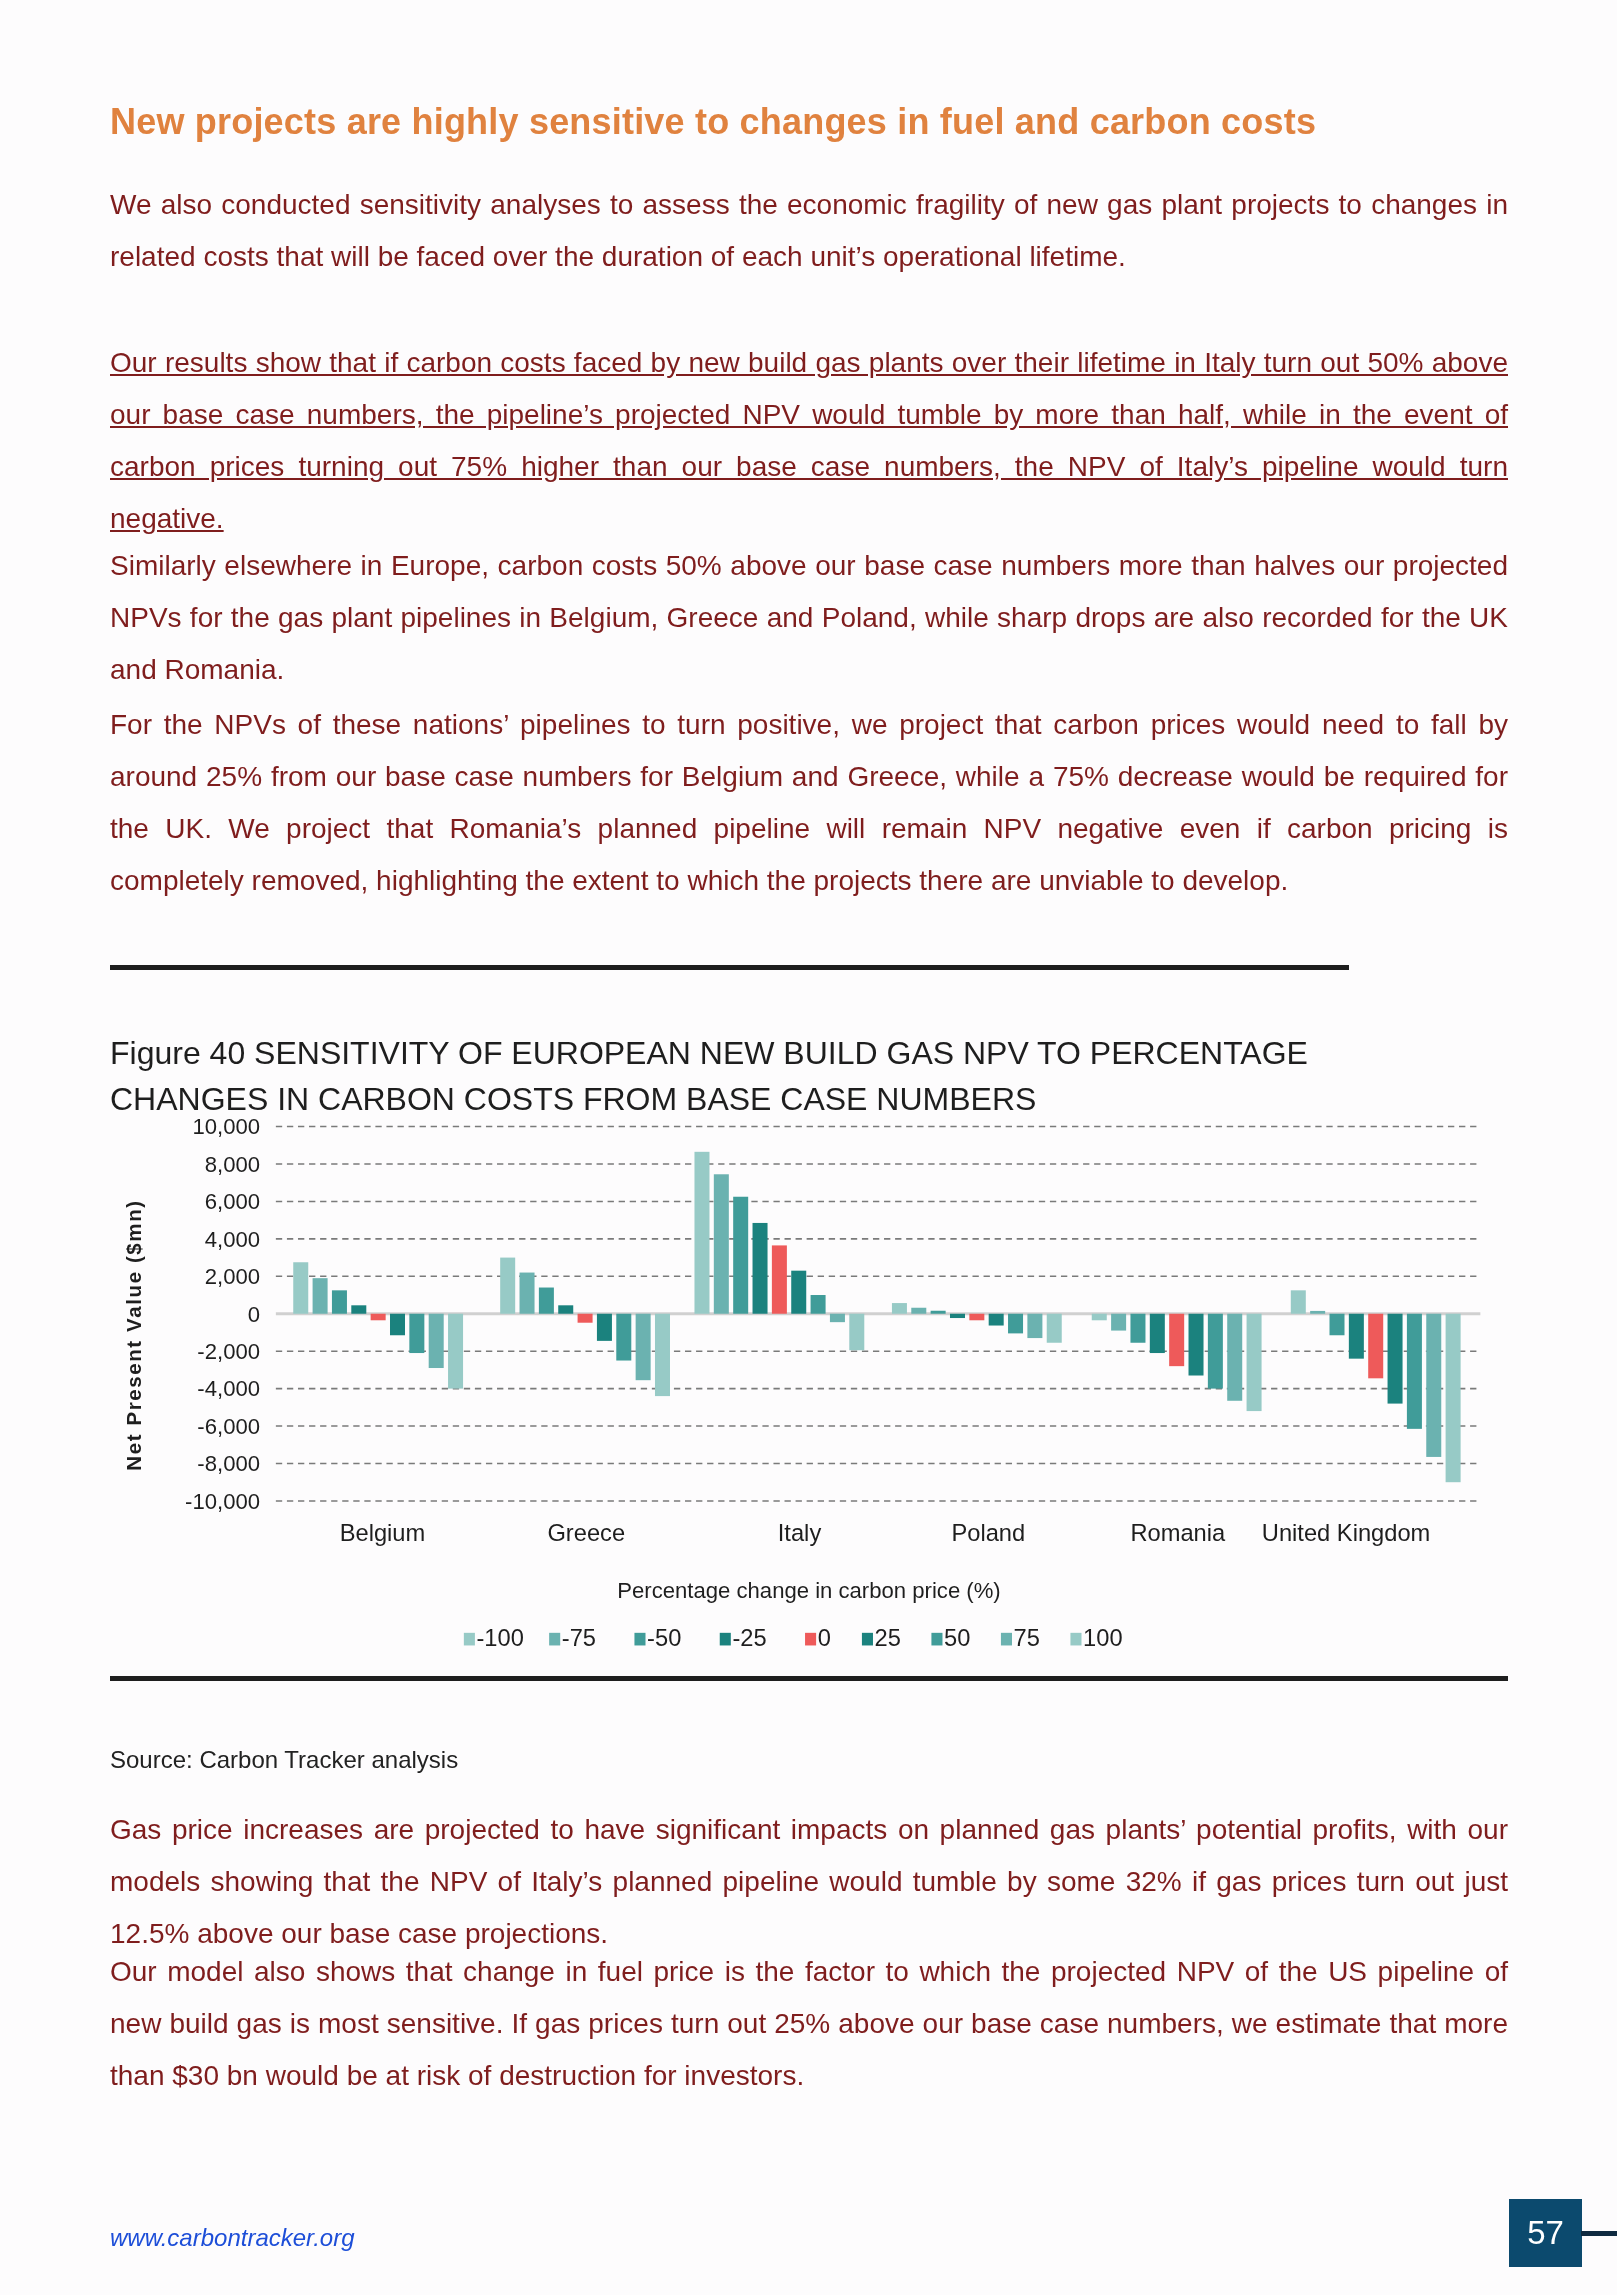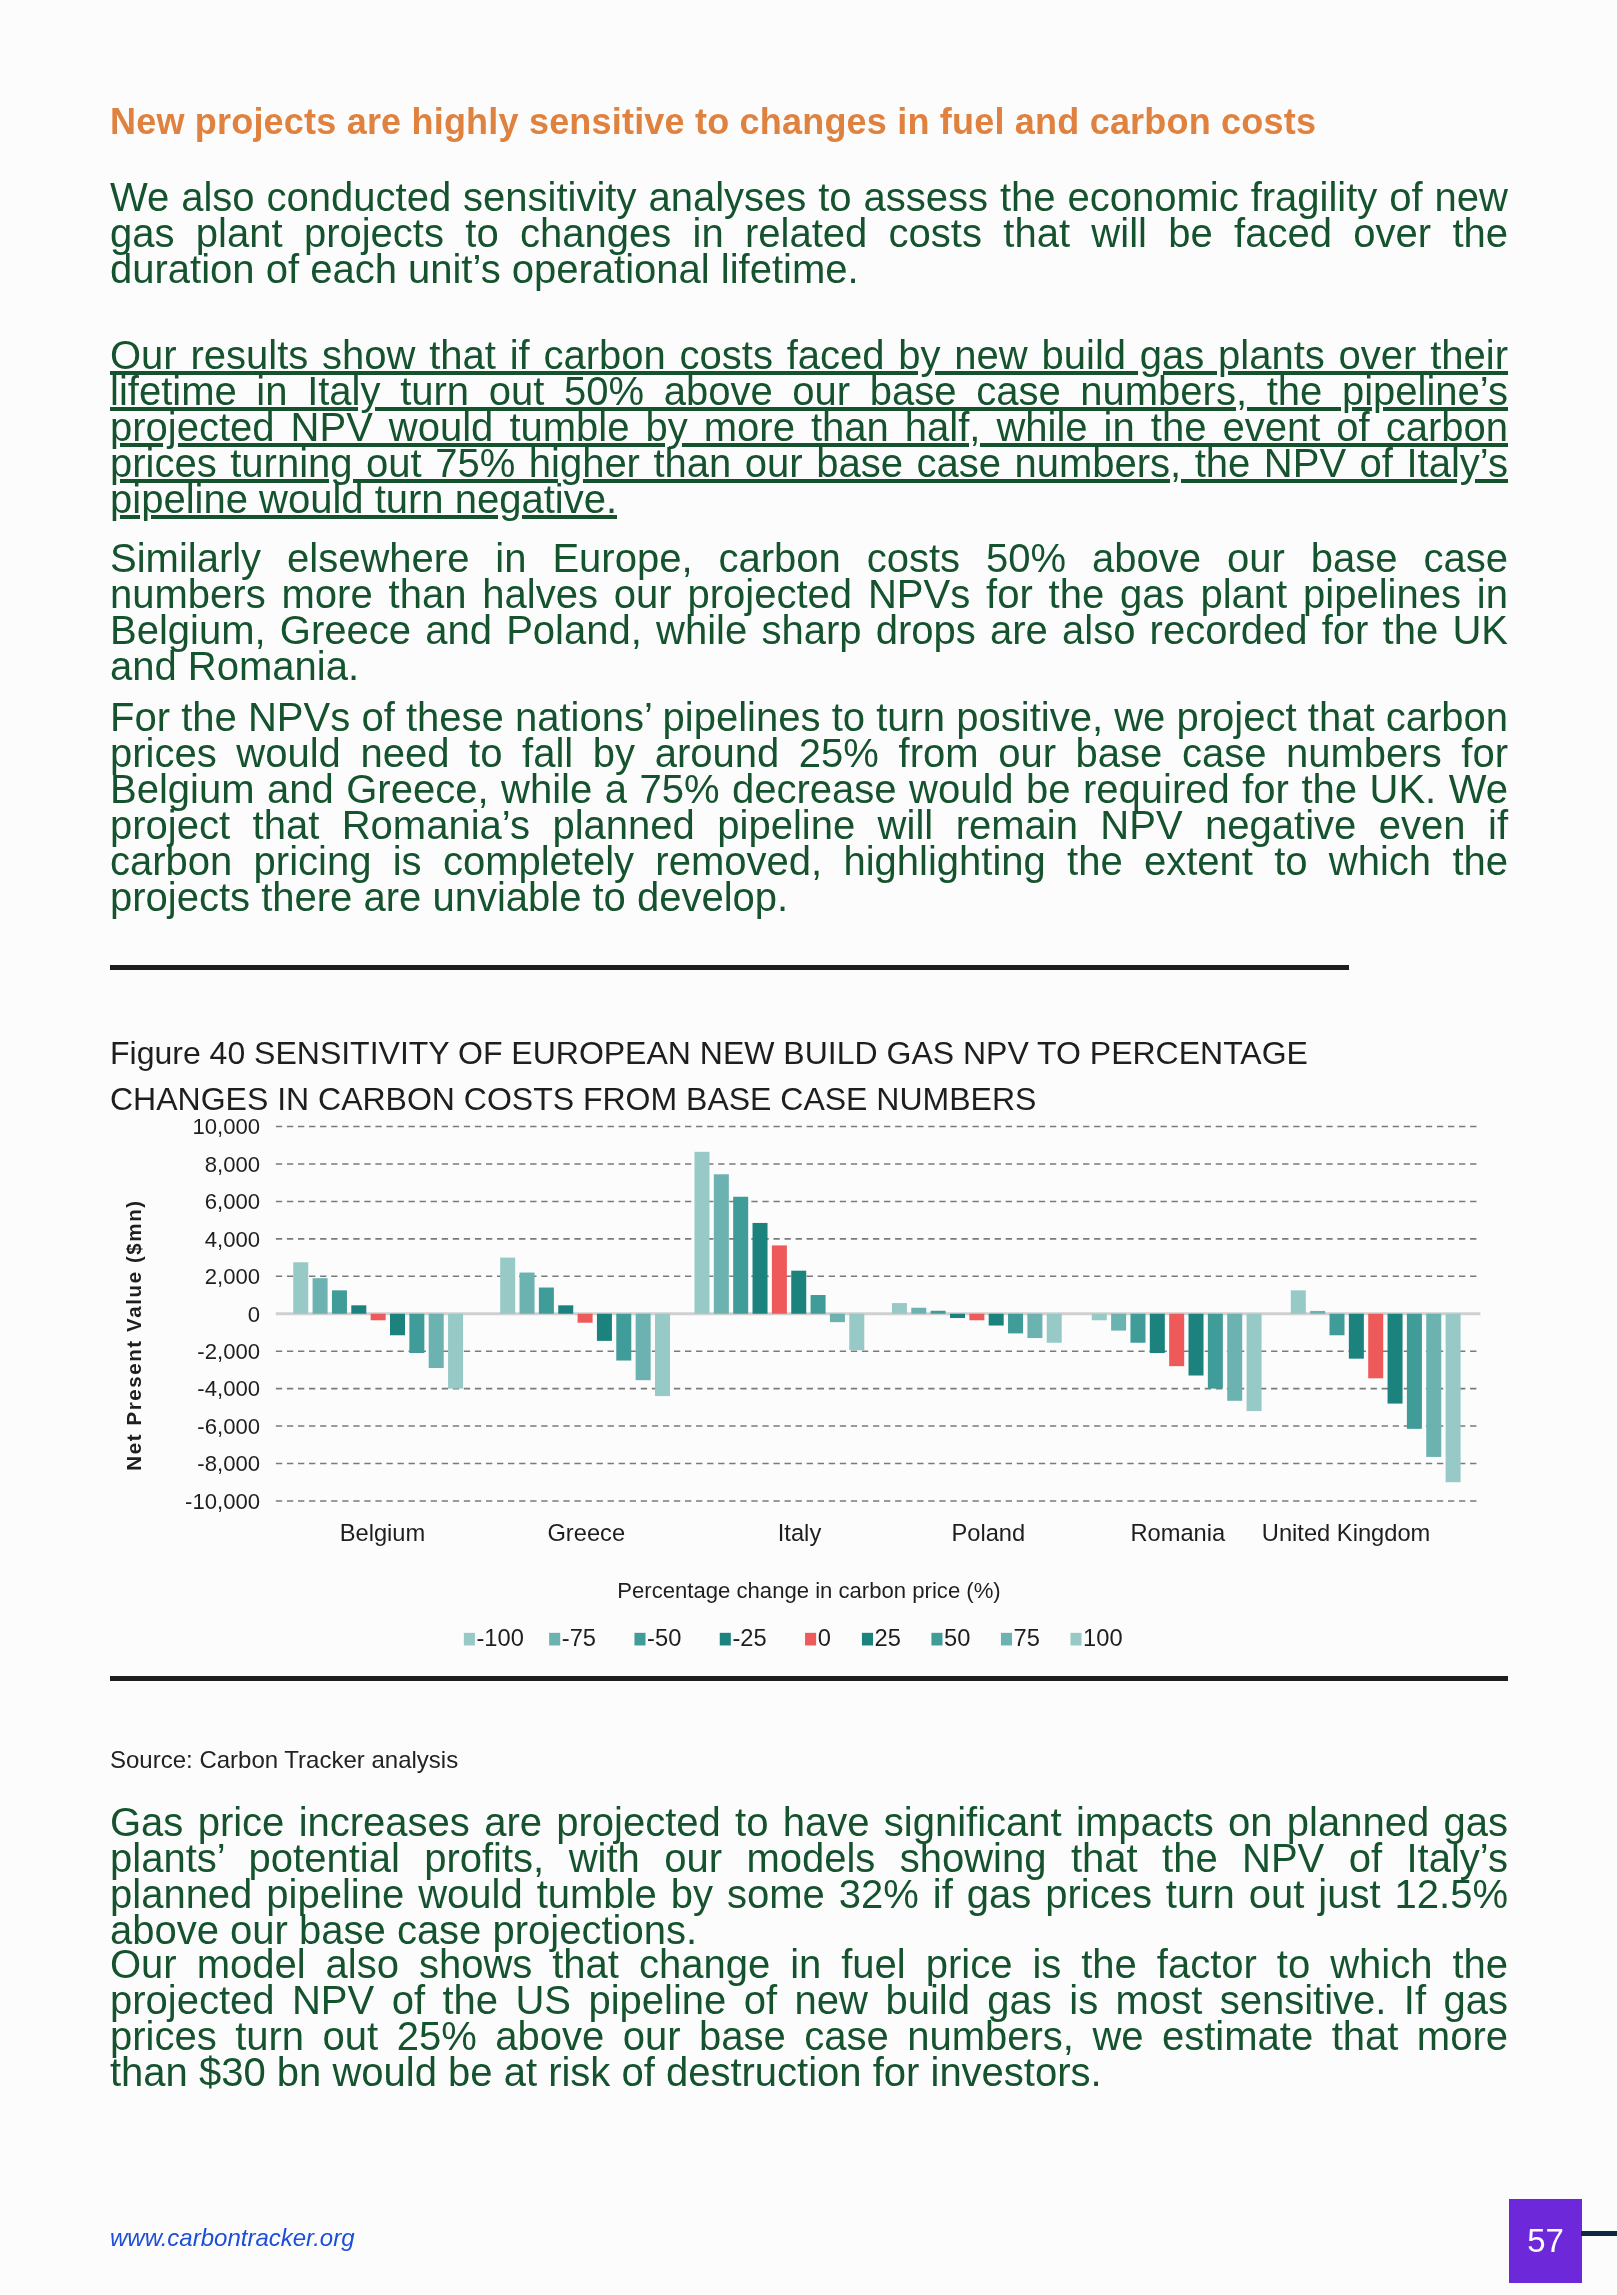--- a/index.html
+++ b/index.html
@@ -1,26 +1,26 @@
 <!DOCTYPE html>
 <html style="font-size:12.6px"><head>
 <meta charset="utf-8">
 <style>
   html, body { margin:0; padding:0; }
   body { width:1618px; height:2295px; background:#fdfcfd; position:relative; overflow:hidden;
          font-family:"Liberation Sans", sans-serif; color:#1e1e1e; }
   .heading { position:absolute; left:110px; top:101px; font-size:36px; font-weight:bold; color:#e0823f; letter-spacing:0.2px; }
-  .para { position:absolute; left:110px; width:1398px; font-size:40px; line-height:36px; text-align:justify; color:#14532d; }
+  .para { position:absolute; left:110px; width:1398px; font-size:28px; line-height:52px; text-align:justify; color:#7f1d1d; }
   .rule { position:absolute; left:110px; height:4.7px; background:#1e1e1e; }
   .fig-title { position:absolute; left:110px; top:982px; width:1264px; font-size:32px; line-height:46px; color:#1e1e1e;margin-top:48px; }
   .chart { position:absolute; left:110px; top:1102px; width:1398px; height:553px; }
   .ylabel-rot { position:absolute; left:134px; top:1335px; transform:translate(-50%,-50%) rotate(-90deg); font-size:20.5px; font-weight:bold; letter-spacing:1.6px; white-space:nowrap; color:#1e1e1e; }
   .source { position:absolute; left:110px; top:1746px; font-size:24px; color:#222; }
   .footer-url { position:absolute; left:110px; top:2224px; font-size:24px; font-style:italic; color:#1d4ed8; }
-  .page-badge { position:absolute; left:1509px; top:2199px; width:73px; height:84px; background:#6d28d9; color:#fff; font-size:33px; display:flex; align-items:center; justify-content:center; }
+  .page-badge { position:absolute; left:1509px; top:2199px; width:73px; height:68px; background:#0c4a6e; color:#fff; font-size:33px; display:flex; align-items:center; justify-content:center; }
   .page-line { position:absolute; left:1581px; top:2231px; width:36px; height:4.7px; background:#0f2a40; }
   svg text { font-family:"Liberation Sans", sans-serif; }
 </style>
 </head>
 <body>
 
 <div class="heading">New projects are highly sensitive to changes in fuel and carbon costs</div>
 
 <div class="para" style="top:179px;">We also conducted sensitivity analyses to assess the economic fragility of new gas plant projects to changes in related costs that will be faced over the duration of each unit’s operational lifetime.</div>
 <div class="para" style="top:337px;text-decoration:underline;">Our results show that if carbon costs faced by new build gas plants over their lifetime in Italy turn out 50% above our base case numbers, the pipeline’s projected NPV would tumble by more than half, while in the event of carbon prices turning out 75% higher than our base case numbers, the NPV of Italy’s pipeline would turn negative.</div>

